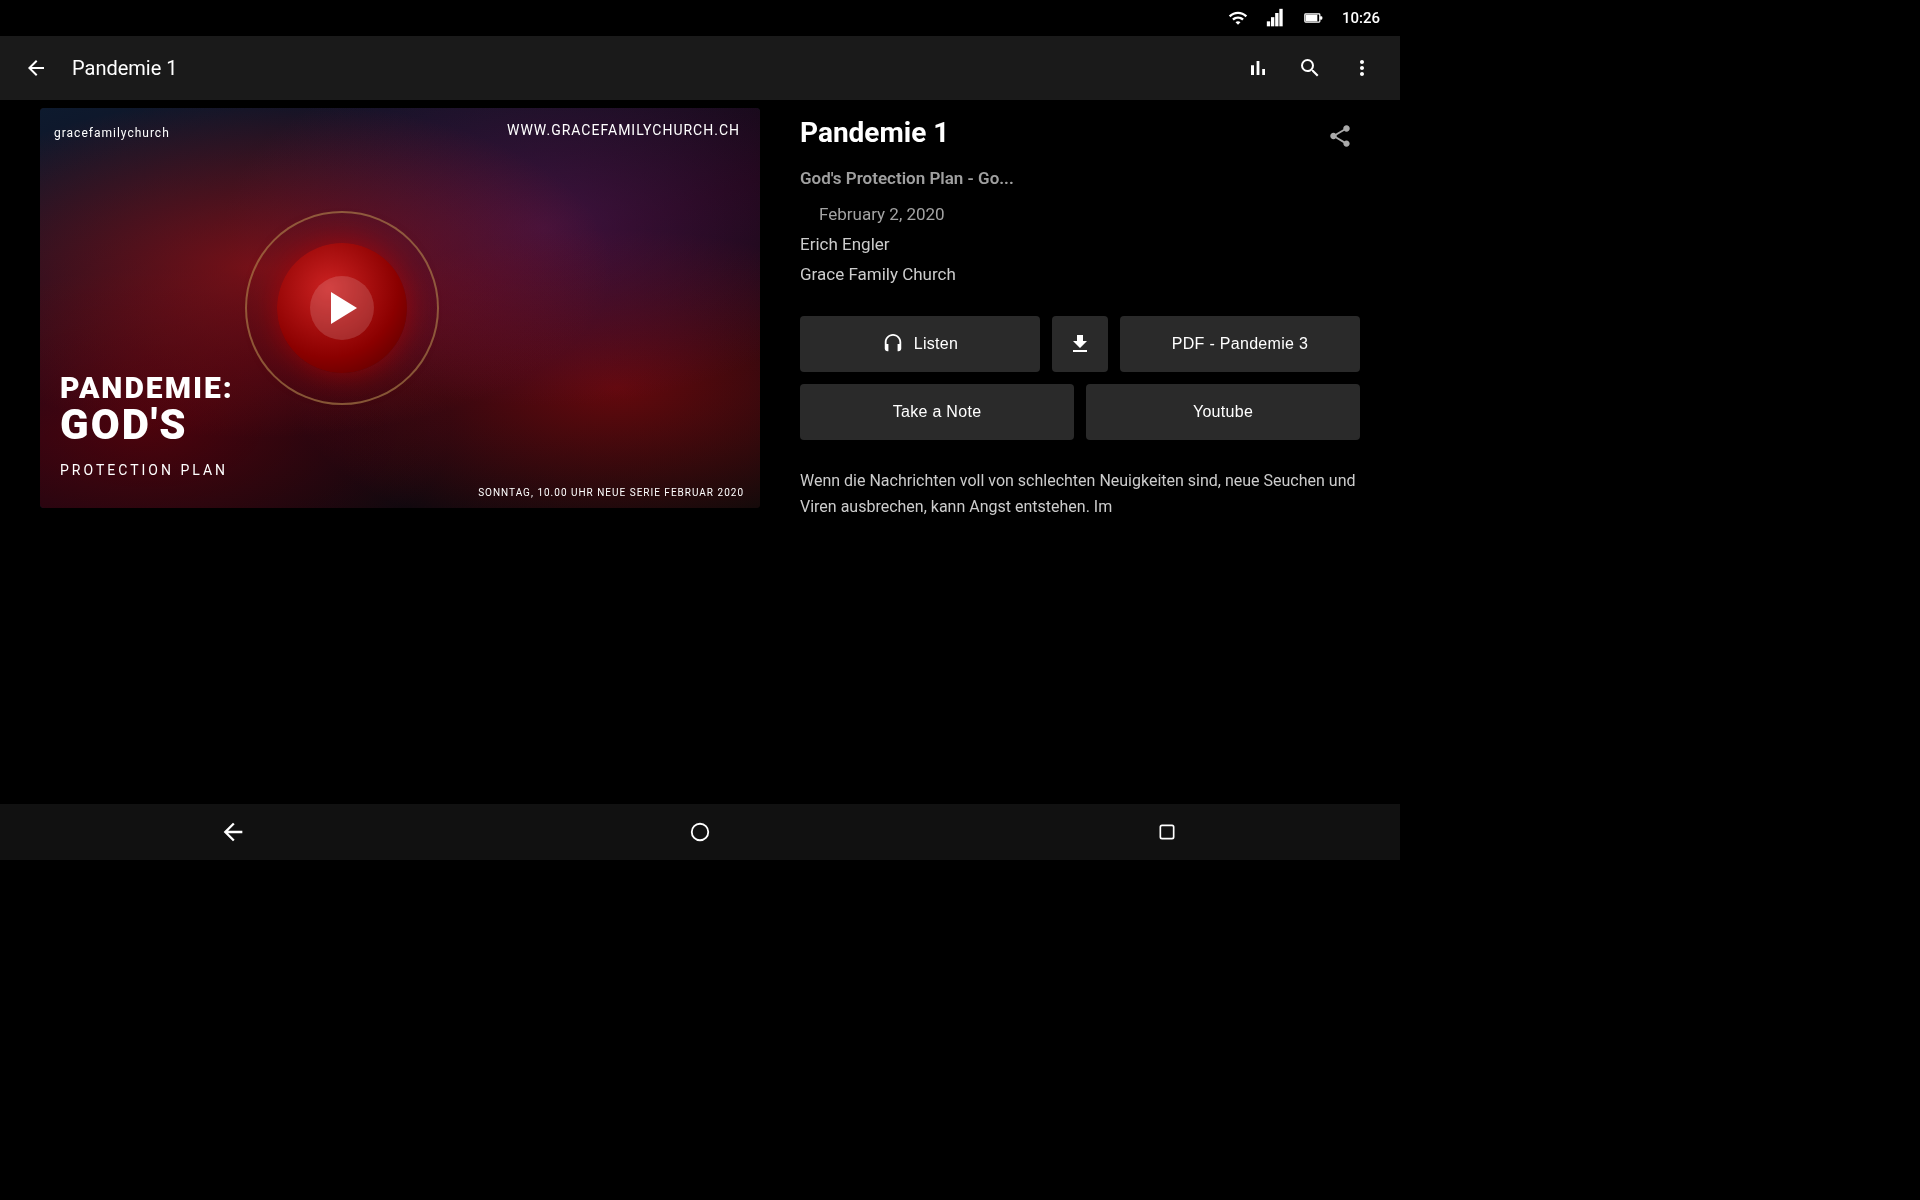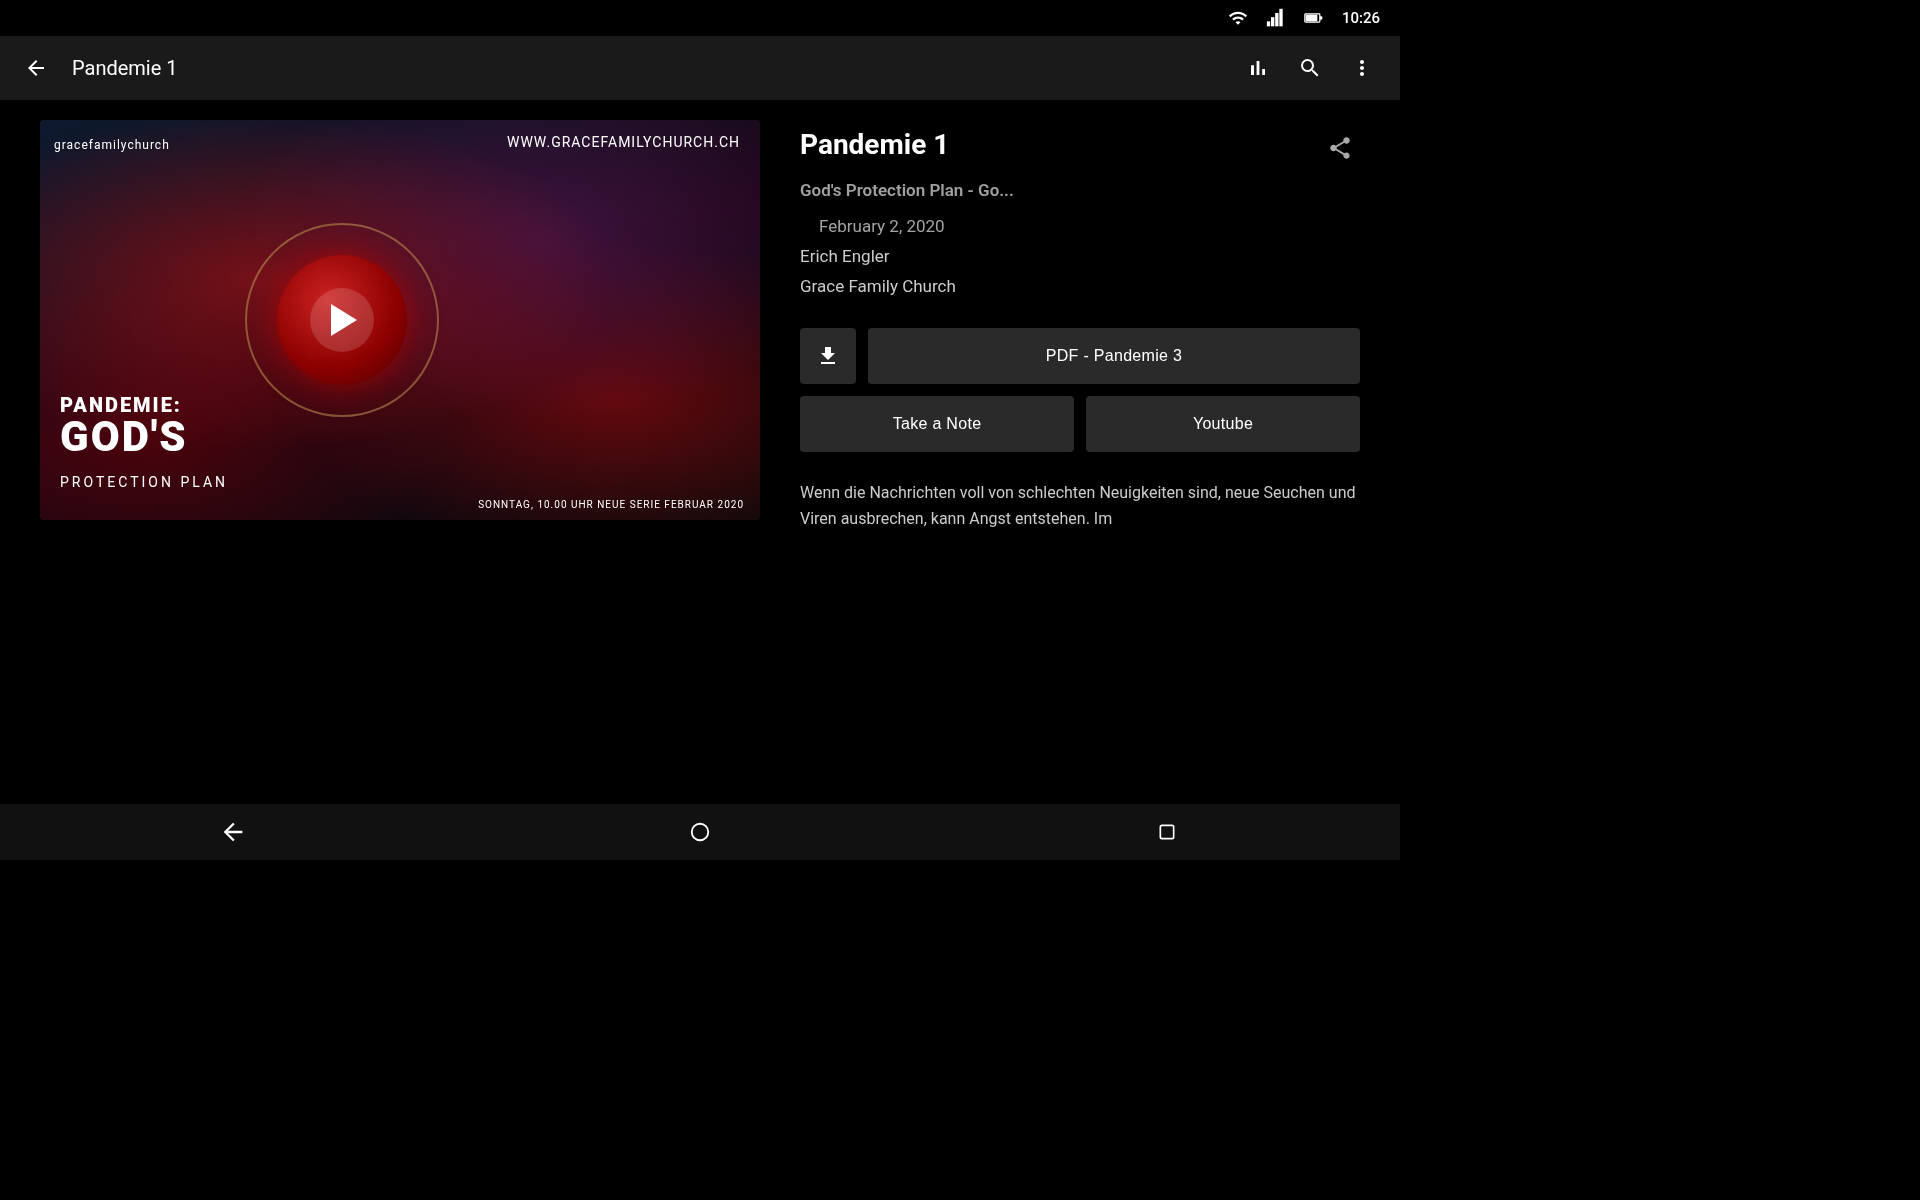--- a/index.html
+++ b/index.html
@@ -75,21 +75,21 @@
       display: flex;
       align-items: center;
       justify-content: center;
       cursor: pointer;
       border-radius: 50%;
     }
 
     
     .main-content {
       display: flex;
-      padding: 20px 40px;
+      padding: 8px 40px;
       gap: 40px;
       height: calc(860px - 36px - 64px - 56px);
     }
 
     
     .video-container {
       width: 720px;
       height: 400px;
       position: relative;
       flex-shrink: 0;
@@ -173,21 +173,21 @@
     }
 
     .video-overlay-text {
       position: absolute;
       bottom: 30px;
       left: 20px;
       right: 20px;
     }
 
     .video-title-main {
-      font-size: 20px;
+      font-size: 30px;
       font-weight: 900;
       color: #fff;
       text-transform: uppercase;
       letter-spacing: 2px;
       line-height: 1.1;
     }
 
     .video-title-sub {
       font-size: 14px;
       color: #fff;
@@ -434,20 +434,26 @@
 
     <div class="sermon-series">God's Protection Plan - Go...</div>
     <div class="sermon-date">February 2, 2020</div>
     <div class="sermon-speaker">Erich Engler</div>
     <div class="sermon-church">Grace Family Church</div>
 
     <div class="action-buttons">
 
       <div class="btn-row">
 
+        <button class="action-btn" style="flex:1;">
+          <svg width="22" height="22" viewBox="0 0 24 24" fill="#fff">
+            <path d="M12 1c-4.97 0-9 4.03-9 9v7c0 1.66 1.34 3 3 3h1v-8H5v-2c0-3.87 3.13-7 7-7s7 3.13 7 7v2h-2v8h1c1.66 0 3-1.34 3-3v-7c0-4.97-4.03-9-9-9z"></path>
+          </svg>
+          <span>Listen</span>
+        </button>
 
         <button class="action-btn" style="flex:0 0 56px; padding:0;">
           <svg width="24" height="24" viewBox="0 0 24 24" fill="#fff">
             <path d="M19 9h-4V3H9v6H5l7 7 7-7zM5 18v2h14v-2H5z"></path>
           </svg>
         </button>
 
         <button class="action-btn" style="flex:1;">
           <span>PDF - Pandemie 3</span>
         </button>

